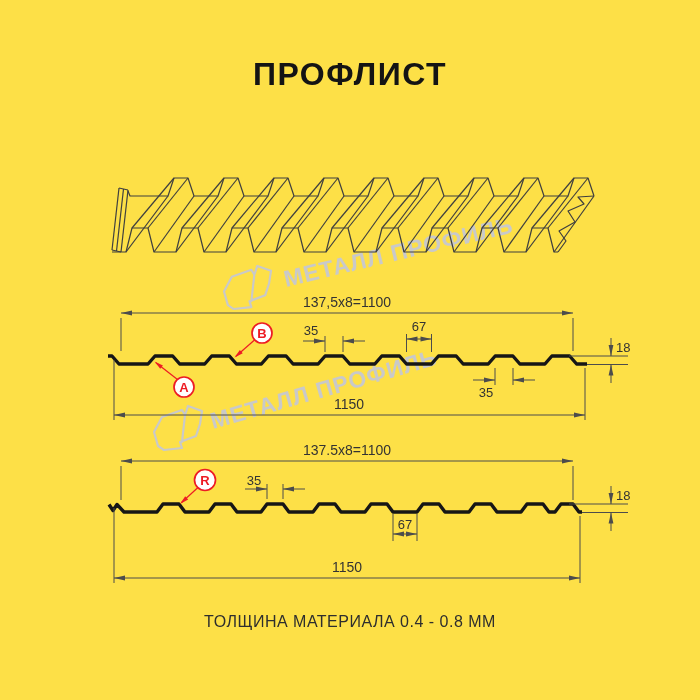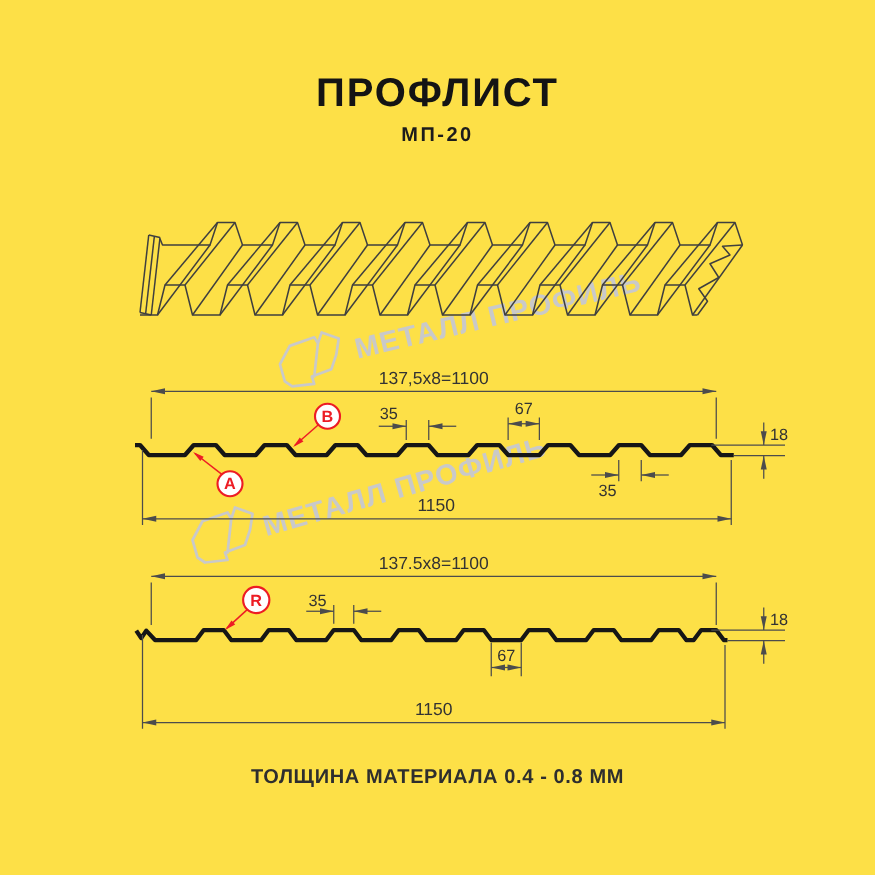--- a/index.html
+++ b/index.html
@@ -3,42 +3,41 @@
 <meta charset="utf-8">
 <style>
   html,body{margin:0;padding:0;background:#ffffff;}
   .page{position:relative;width:700px;height:700px;background:#fde047;overflow:hidden;
         font-family:"Liberation Sans",sans-serif;}
   .title{position:absolute;top:56px;left:0;width:700px;text-align:center;
          font-size:32px;font-weight:800;letter-spacing:1.5px;color:#141414;}
   .subtitle{position:absolute;top:100px;left:0;width:700px;text-align:center;
          font-size:16px;font-weight:600;letter-spacing:2px;color:#1c1c1c;}
   .footer{position:absolute;top:613px;left:0;width:700px;text-align:center;
-         font-size:16px;font-weight:700;letter-spacing:0.5px;color:#2e2e2e;}
+         font-size:16px;font-weight:400;letter-spacing:0.5px;color:#2e2e2e;}
   svg{position:absolute;top:0;left:0;}
   .sheet{stroke:#3f3f3f;stroke-width:1.2;fill:none;stroke-linejoin:round;}
   .thick{stroke:#161616;stroke-width:3.4;fill:none;stroke-linejoin:round;}
   .thin{stroke:#4c4c4c;stroke-width:1;fill:none;}
   .ah{fill:#4c4c4c;stroke:none;}
   .ahr{fill:#ed1c24;stroke:none;}
   .redln{stroke:#ed1c24;stroke-width:1.2;fill:none;}
   .redc{stroke:#ed1c24;stroke-width:1.7;fill:#ffffff;}
   .dim{font-size:13px;fill:#333;}
   .dimBig{font-size:14px;fill:#333;}
   .lbl{font-size:13px;fill:#ed1c24;font-weight:600;}
   .wm{font-size:23px;font-weight:bold;fill:#c9c9c9;letter-spacing:1px;}
   .wmlogo{stroke:#c9c9c9;stroke-width:2.2;fill:none;stroke-linejoin:round;stroke-linecap:round;}
 </style>
 </head>
 <body>
 
 <div class="page">
 
   <div class="title">ПРОФЛИСТ</div>
-  <div class="subtitle">МП-20</div>
 
   <svg id="svgroot" width="700" height="700" viewBox="0 0 700 700">
 
     <g id="wm">
       <g transform="translate(222,262) scale(0.98)">
         <path class="wmlogo" d="M6,44 L2,30 L10,15 L30,8 L33,13 L36,4 L50,9 L48,22 L44,34 L28,40 L30,46 L12,48 Z M33,13 L30,40"></path>
       </g>
       <text class="wm" transform="translate(286,287) rotate(-13.5)">МЕТАЛЛ ПРОФИЛЬ</text>
       <g transform="translate(152,402)">
         <path class="wmlogo" d="M6,44 L2,30 L10,15 L30,8 L33,13 L36,4 L50,9 L48,22 L44,34 L28,40 L30,46 L12,48 Z M33,13 L30,40"></path>

